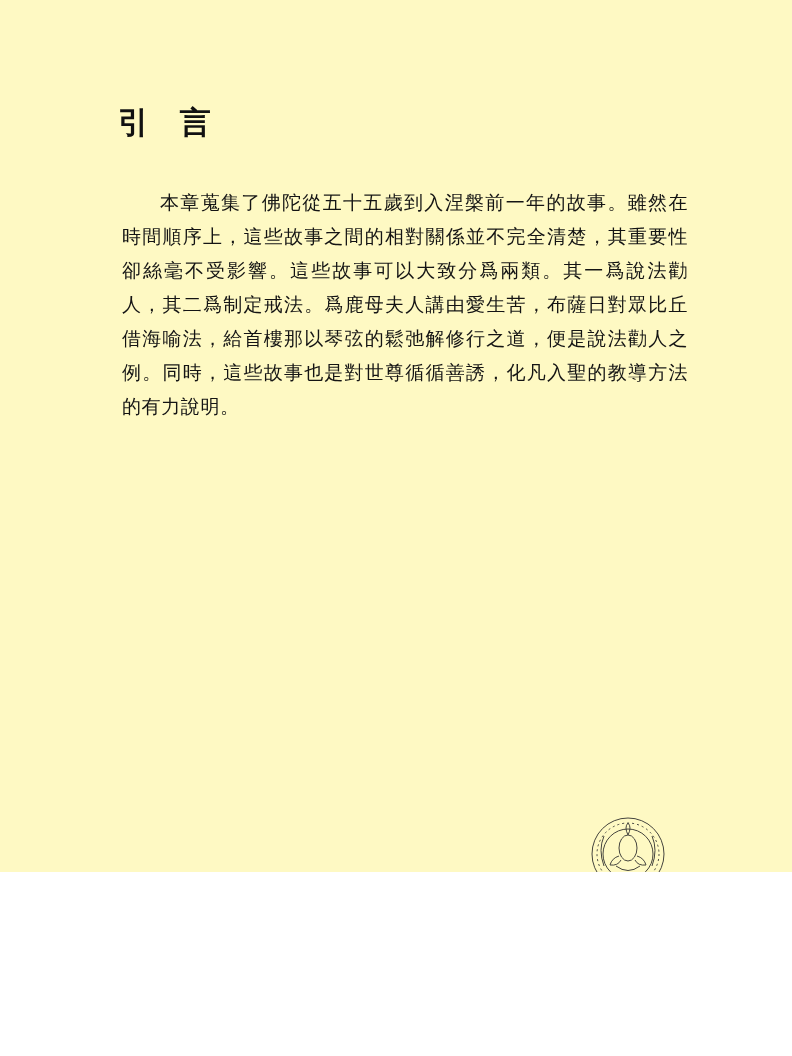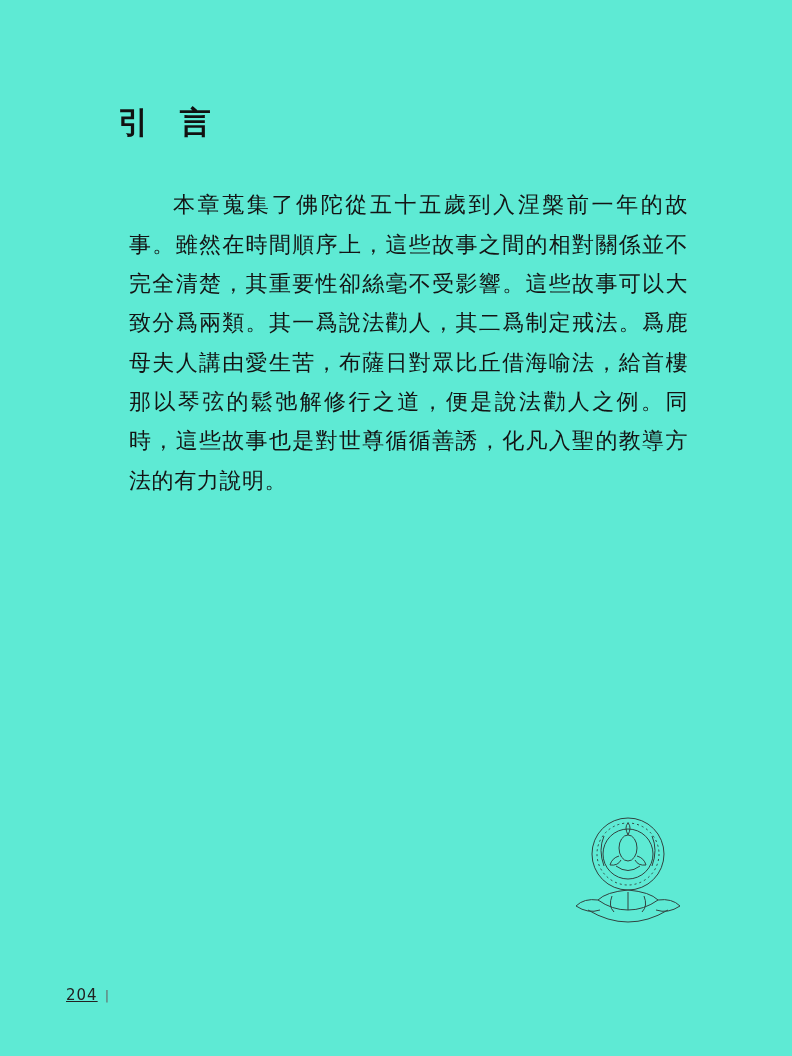--- a/index.html
+++ b/index.html
@@ -3,48 +3,48 @@
 <meta charset="utf-8">
 <style>
   html, body {
     margin: 0;
     padding: 0;
     background: #ffffff;
   }
   .page {
     position: relative;
     width: 792px;
-    height: 1056px;
-    background: #5eead4;
+    height: 872px;
+    background: #fef9c3;
     overflow: hidden;
     font-family: "DejaVu Serif", "Liberation Serif", serif;
     color: #1a1a1a;
   }
   .content {
     position: absolute;
     left: 118px;
     top: 104px;
     width: 570px;
   }
   .chapter-title {
     font-family: "DejaVu Sans", "Liberation Sans", sans-serif;
     font-size: 31px;
     font-weight: 700;
     letter-spacing: 10px;
     color: #111;
     margin: 0 0 44px 0;
     line-height: 1.2;
   }
   .body-para {
-    font-size: 22px;
+    font-size: 19px;
     line-height: 1.79;
     text-align: justify;
     text-justify: inter-character;
     text-indent: 2em;
-    margin: 0 0 4px 11px;
+    margin: 0 0 4px 4px;
     letter-spacing: 0.6px;
     color: #141414;
   }
   .emblem {
     position: absolute;
     left: 568px;
     top: 796px;
     width: 120px;
     height: 140px;
     opacity: 0.88;

